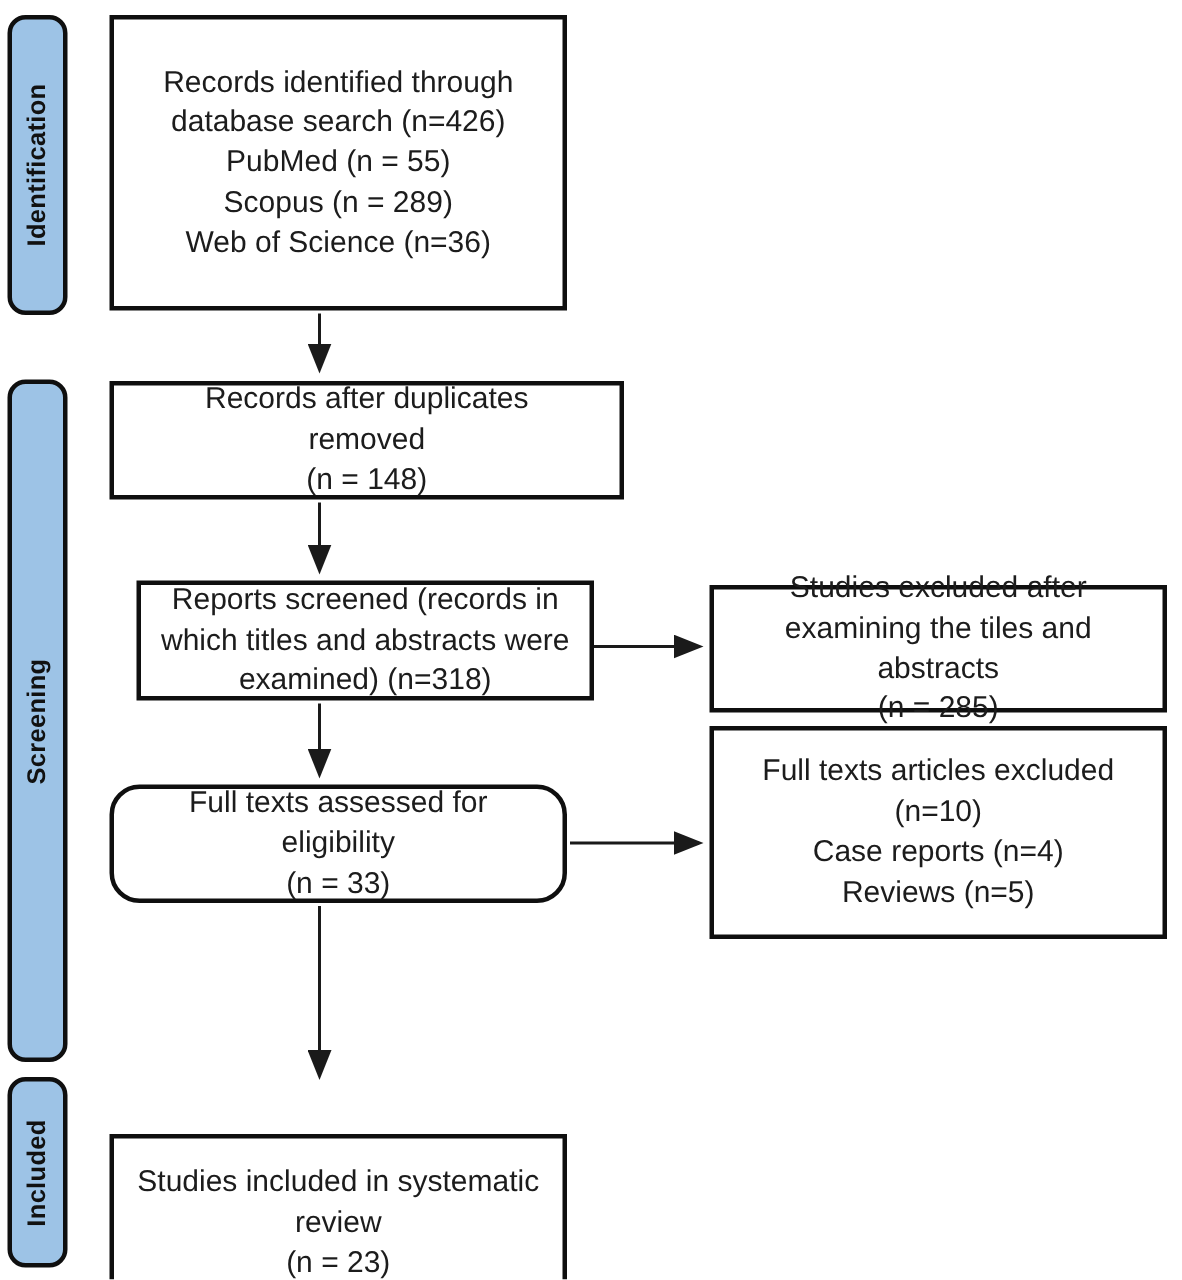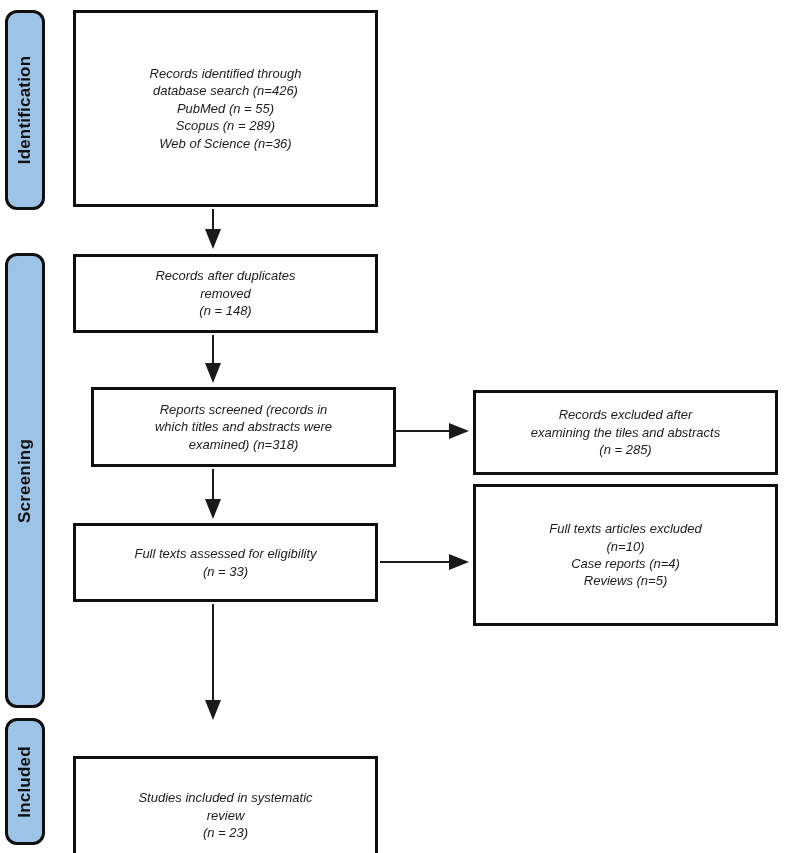--- a/index.html
+++ b/index.html
@@ -45,31 +45,30 @@
     background: #ffffff;
     border: 3px solid #0f0f0f;
     display: flex;
     flex-direction: column;
     justify-content: center;
     align-items: center;
     text-align: center;
     padding: 4px 10px;
   }
   .box .line {
-    font-size: 13px;
+    font-size: 20px;
     line-height: 1.34;
     color: #1c1c1c;
-    font-style: italic;
   }
 
   
   .b-identified { left: 73px; top: 10px;  width: 305px; height: 197px; }
-  .b-duplicates { left: 73px; top: 254px; width: 305px; height: 79px;  }
+  .b-duplicates { left: 73px; top: 254px; width: 343px; height: 79px;  }
   .b-screened   { left: 91px; top: 387px; width: 305px; height: 80px;  }
-  .b-assessed   { left: 73px; top: 523px; width: 305px; height: 79px;  }
+  .b-assessed   { left: 73px; top: 523px; width: 305px; height: 79px; border-radius: 20px;  }
   .b-included   { left: 73px; top: 724px; width: 305px; height: 119px; margin-top: 32px; }
 
   
   .b-excluded-records { left: 473px; top: 390px; width: 305px; height: 85px;  }
   .b-excluded-fulltext{ left: 473px; top: 484px; width: 305px; height: 142px; }
 
   
   .stage-identification { left: 5px; top: 10px;  height: 200px; }
   .stage-screening      { left: 5px; top: 253px; height: 455px; }
   .stage-included       { left: 5px; top: 718px; height: 127px; }
@@ -128,21 +127,21 @@
     <div class="line">(n = 33)</div>
   </div>
 
   <div class="box b-included">
     <div class="line">Studies included in systematic</div>
     <div class="line">review</div>
     <div class="line">(n = 23)</div>
   </div>
 
   <div class="box b-excluded-records">
-    <div class="line">Records excluded after</div>
+    <div class="line">Studies excluded after</div>
     <div class="line">examining the tiles and abstracts</div>
     <div class="line">(n = 285)</div>
   </div>
 
   <div class="box b-excluded-fulltext">
     <div class="line">Full texts articles excluded</div>
     <div class="line">(n=10)</div>
     <div class="line">Case reports (n=4)</div>
     <div class="line">Reviews (n=5)</div>
   </div>

